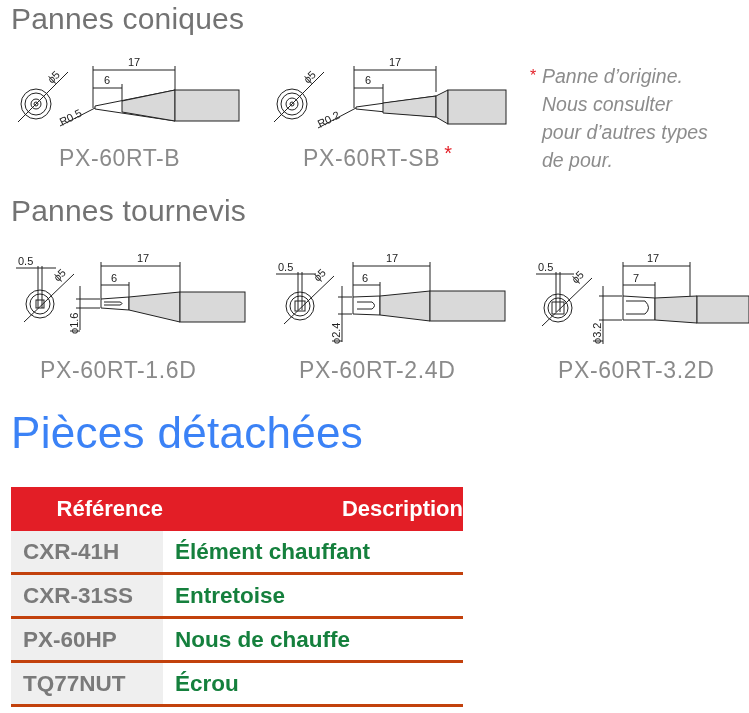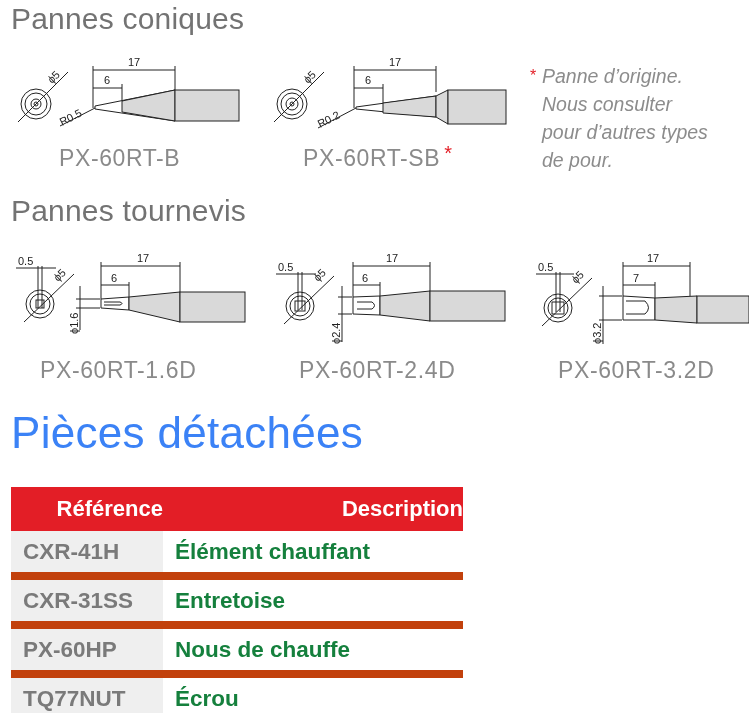--- a/index.html
+++ b/index.html
@@ -8,21 +8,21 @@
   .abs { position:absolute; }
   .h-section { font-size:30px; color:#737373; letter-spacing:0.2px; white-space:nowrap; }
   .h-red { font-size:44px; color:#3b82f6; white-space:nowrap; letter-spacing:0.3px; }
   .model { font-size:23px; color:#8a8a8a; white-space:nowrap; letter-spacing:0.6px; }
   .model .star { color:#e31e26; font-size:20px; position:relative; top:-6px; margin-left:4px; }
   .note { font-size:19.5px; color:#8c8c8c; font-style:italic; line-height:28px; }
   .note .star { color:#e31e26; font-style:normal; font-size:16px; position:absolute; left:-12px; top:0; }
   svg text { font-family:"Liberation Sans", sans-serif; fill:#222; }
   table.parts { position:absolute; left:11px; top:487px; width:452px; border-collapse:separate; border-spacing:0; }
   table.parts th { background:#e31e26; color:#fff; font-size:22px; font-weight:bold; text-align:right; height:44px; padding:0 0 0 12px; }
-  table.parts td { height:41px; font-size:22.5px; padding:0 0 0 12px; border-bottom:8px solid #c2410c; }
+  table.parts td { height:41px; font-size:22.5px; padding:0 0 0 12px; border-bottom:3px solid #c2410c; }
   table.parts td.ref { background:#efefef; color:#7a7a7a; font-weight:bold; width:140px; }
   table.parts td.desc { background:#fff; color:#15803d;font-weight:bold; }
 </style>
 </head>
 <body>
 
 <div class="abs h-section" style="left:11px; top:2px;">Pannes coniques</div>
 
 <svg class="abs" style="left:10px; top:50px;" width="230" height="80" viewBox="0 0 230 80">
   <g stroke="#222" stroke-width="1" fill="none">

